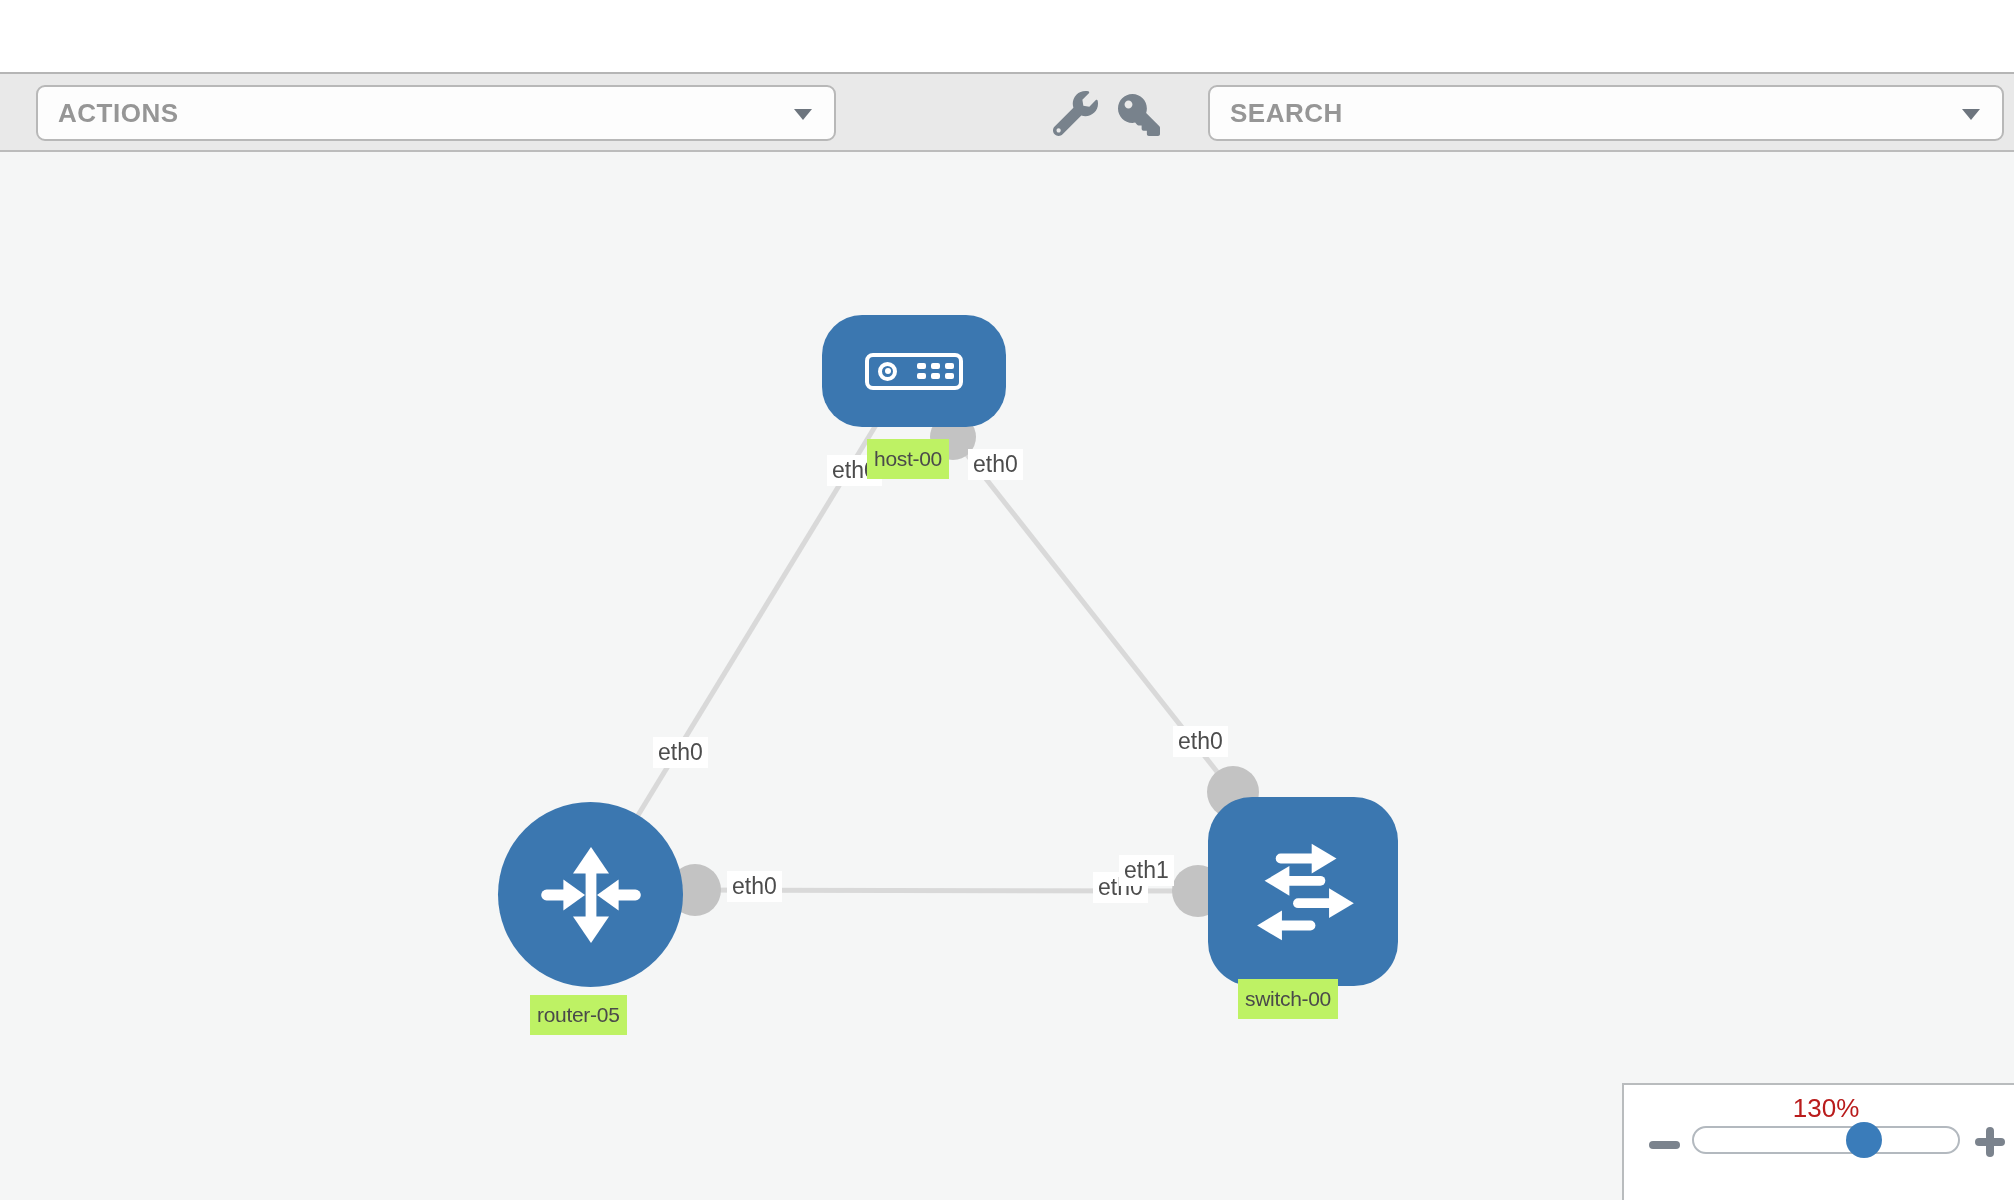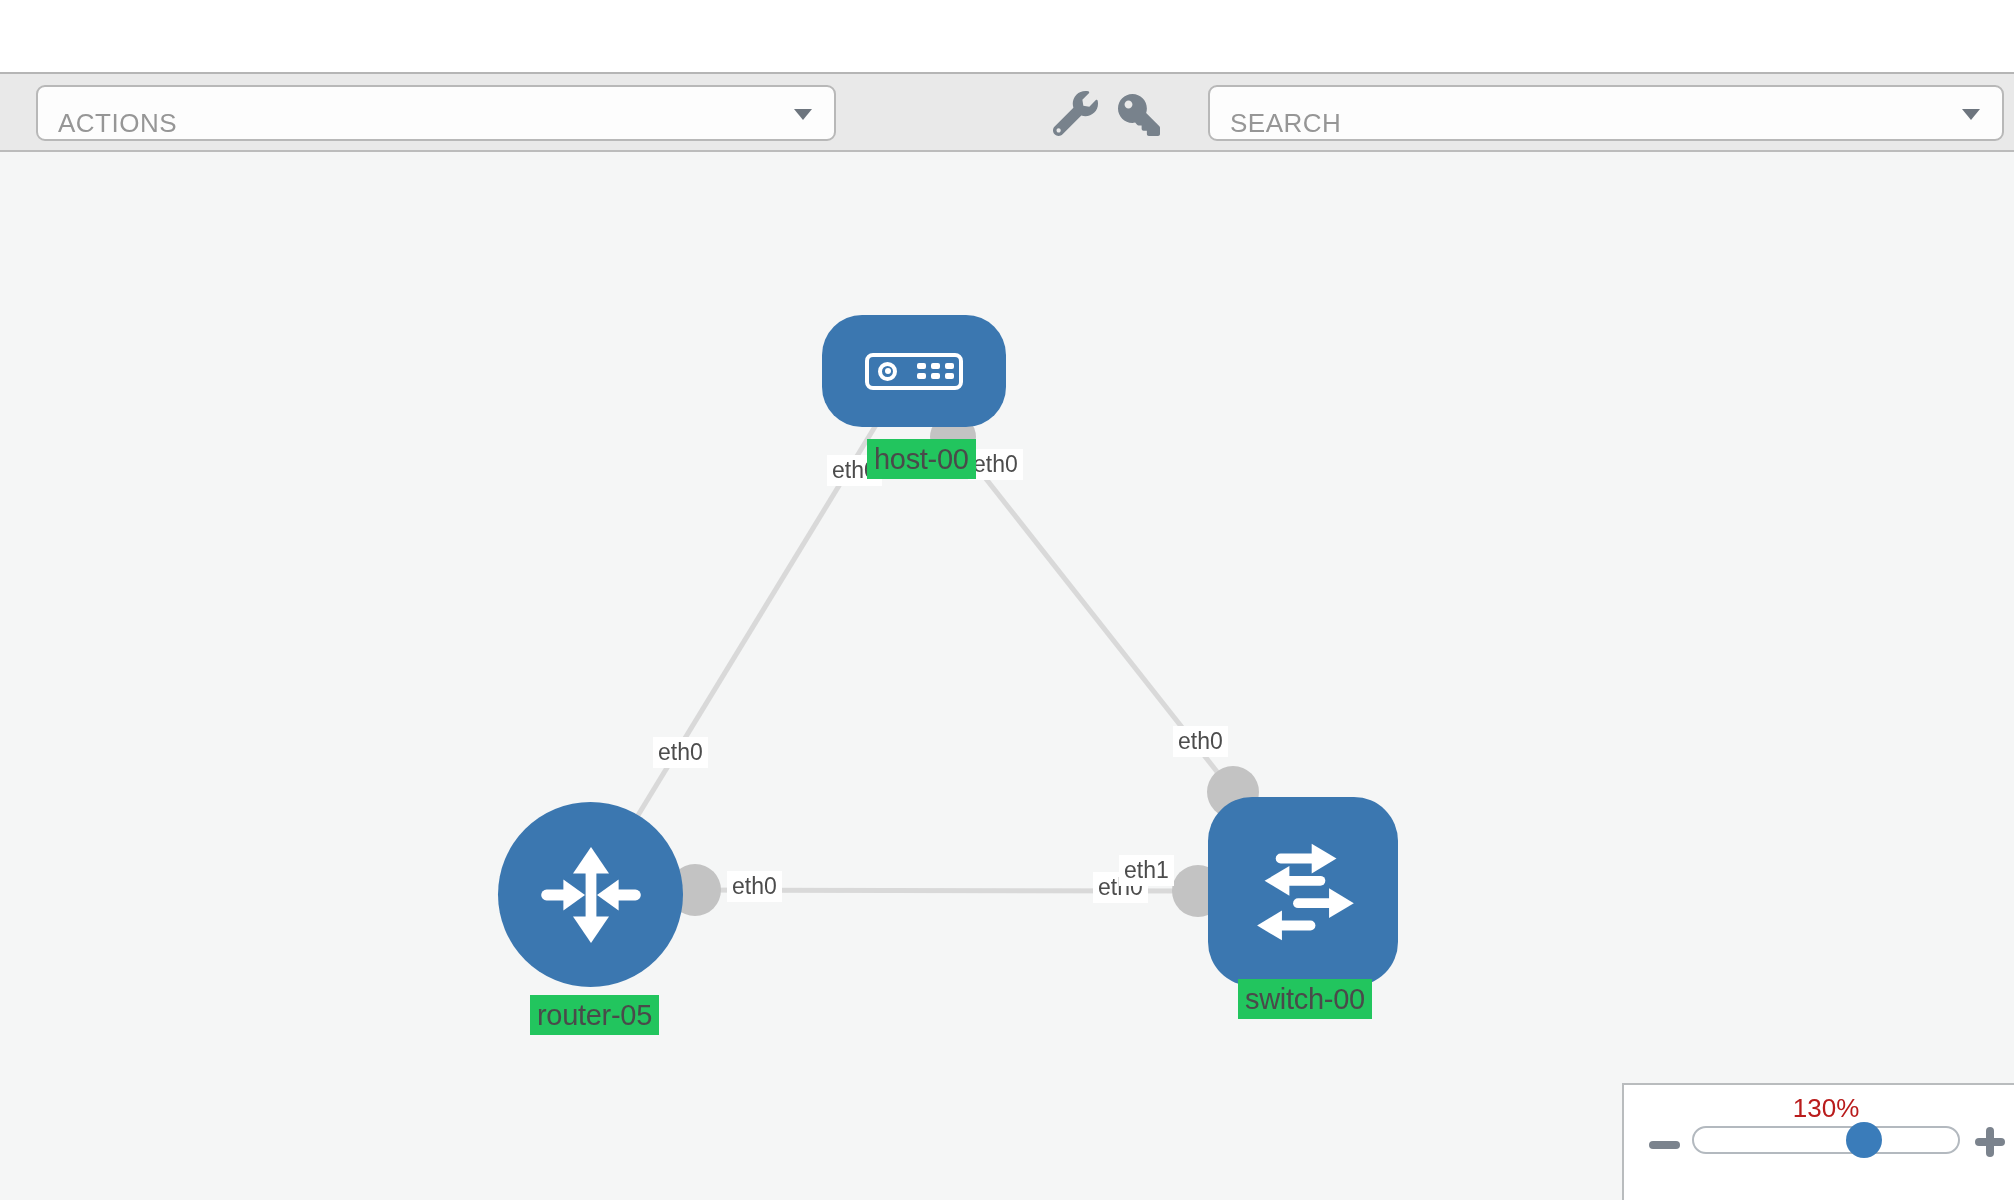--- a/index.html
+++ b/index.html
@@ -13,22 +13,22 @@
   .close-btn{position:absolute;left:1938px;top:17px;width:37px;height:37px;border-radius:50%;
              background:#c6c6c6;cursor:pointer;}
   .close-btn .bar{position:absolute;left:8px;top:16px;width:21px;height:5px;background:#fff;border-radius:2px;}
   .close-btn .bar.b1{transform:rotate(45deg);}
   .close-btn .bar.b2{transform:rotate(-45deg);}
 
   
   .toolbar{position:absolute;top:72px;left:0;width:100%;height:80px;box-sizing:border-box;
            background:#e9e9e9;border-top:2px solid #b5b5b5;border-bottom:2px solid #bcbcbc;}
   .dropdown{position:absolute;top:11px;height:56px;box-sizing:border-box;background:#fdfdfd;
-            border:2px solid #b8b8b8;border-radius:9px;display:flex;align-items:flex-end;
-            cursor:pointer;}
+            border:2px solid #b8b8b8;border-radius:9px;display:flex;align-items:center;
+            cursor:pointer;font-weight:bold;}
   .dropdown.actions{left:36px;width:800px;}
   .dropdown.search{left:1208px;width:796px;}
   .dd-text{margin-left:20px;font-size:26px;color:#969696;letter-spacing:0.5px;}
   .caret{position:absolute;right:22px;top:22px;width:0;height:0;
          border-left:9px solid transparent;border-right:9px solid transparent;
          border-top:11px solid #6d757e;}
   .tool-icon{position:absolute;cursor:pointer;}
   .tool-icon svg{display:block;}
 
   
@@ -46,21 +46,21 @@
   .server .cam{box-sizing:border-box;width:19px;height:19px;border:4px solid #fff;border-radius:50%;
                margin-left:9px;position:relative;}
   .server .cam::after{content:"";position:absolute;width:6px;height:6px;background:#fff;border-radius:50%;
                top:50%;left:50%;transform:translate(-50%,-50%);}
   .server .dots{display:grid;grid-template-columns:repeat(3,9px);grid-auto-rows:6px;gap:4px 5px;margin-left:20px;}
   .server .dots span{background:#fff;border-radius:2px;}
 
   
   .iflabel{position:absolute;z-index:3;background:#fff;color:#4c4c4c;font-size:23px;
            line-height:29px;padding:1px 5px;white-space:nowrap;}
-  .nodelabel{position:absolute;z-index:3;background:#22c55e;color:#4a4a4a;font-size:29px;
+  .nodelabel{position:absolute;z-index:3;background:#bef264;color:#4a4a4a;font-size:21px;
              line-height:36px;padding:2px 7px;white-space:nowrap;letter-spacing:-0.3px;}
 
   
   .zoom-panel{position:absolute;left:1622px;top:931px;width:450px;height:280px;z-index:5;
               background:#fff;border:2px solid #b9bcbe;box-sizing:border-box;}
   .zoom-level{position:absolute;left:68px;top:8px;width:268px;text-align:center;
               font-size:26px;color:#b91c1c;}
   .zoom-minus{position:absolute;left:25px;top:56px;width:31px;height:8px;background:#7b838d;
               border-radius:4px;cursor:pointer;}
   .zoom-track{position:absolute;left:68px;top:41px;width:268px;height:28px;box-sizing:border-box;

